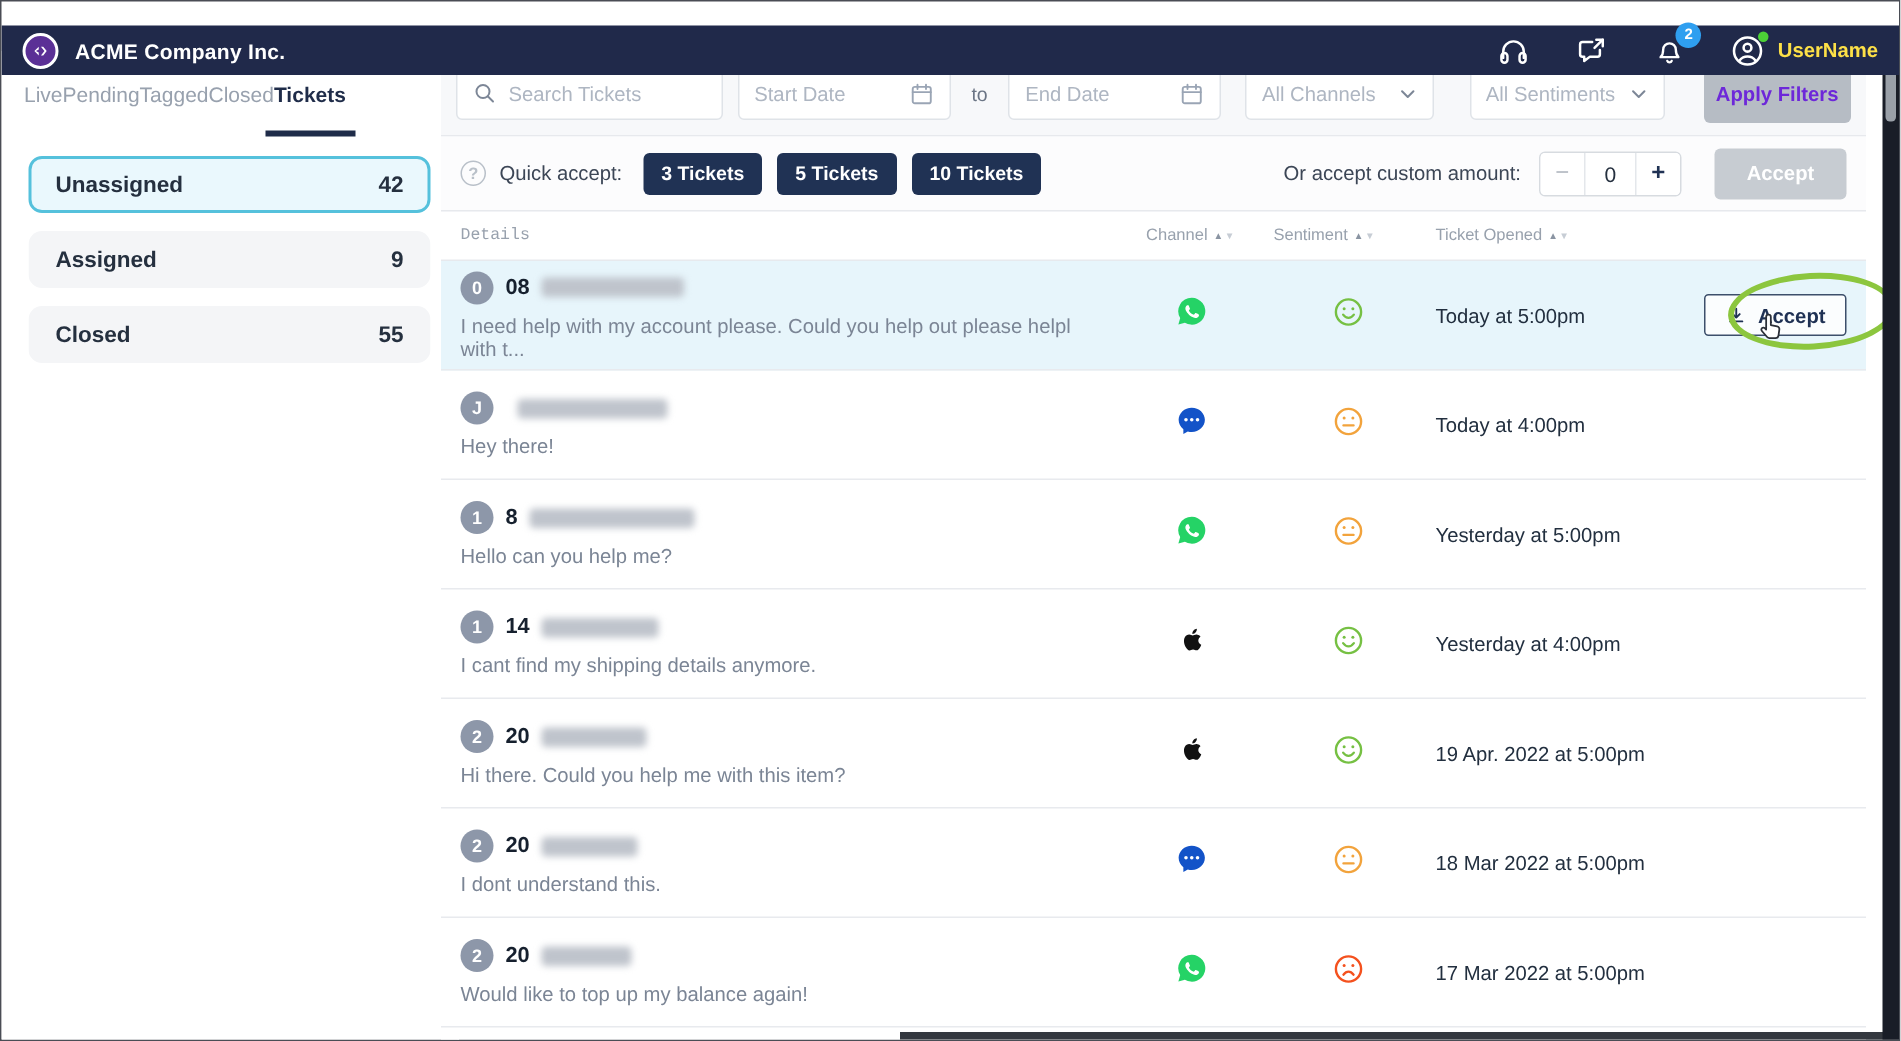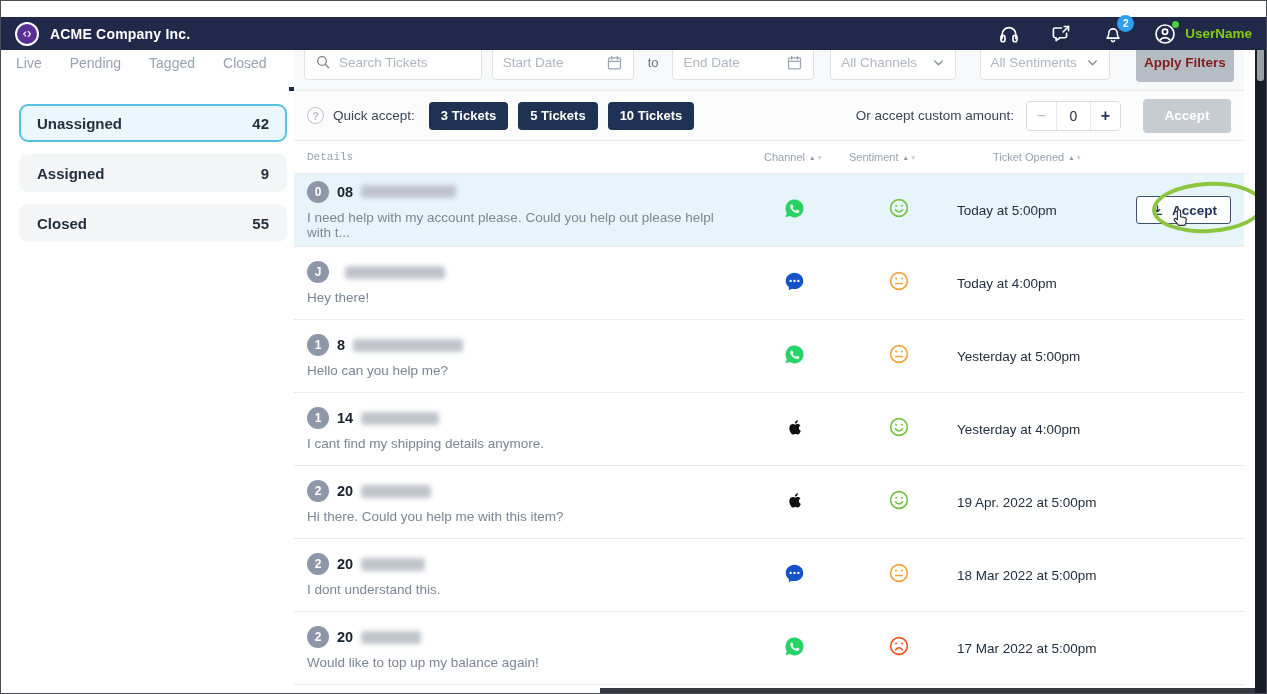--- a/index.html
+++ b/index.html
@@ -10,64 +10,64 @@
   
   .topbar { position:absolute; top:16px; left:0; width:100%; height:33px; background:#20294a; display:flex; align-items:center; padding:0 14px; z-index:10; }
   .logo { width:24px; height:24px; border-radius:50%; background:#5b3096; border:2px solid #fff; display:flex; align-items:center; justify-content:center; margin-right:11px; }
   .company { color:#fff; font-size:14px; font-weight:700; letter-spacing:.2px; }
   .topbar-right { margin-left:auto; display:flex; align-items:center; gap:28px; }
   .tb-icon { position:relative; width:24px; height:24px; display:flex; align-items:center; justify-content:center; cursor:pointer; }
   .badge { position:absolute; top:-7px; right:-9px; min-width:17px; height:17px; border-radius:50%; background:#2f9ff0; color:#fff; font-size:10px; font-weight:700; display:flex; align-items:center; justify-content:center; }
   .user-wrap { display:flex; align-items:center; gap:8px; cursor:pointer; }
   .user-icon { position:relative; width:24px; height:24px; }
   .status-dot { position:absolute; top:-1px; right:-2px; width:7px; height:7px; border-radius:50%; background:#4cd137; }
-  .username { color:#84cc16; font-size:13.5px; font-weight:700; }
+  .username { color:#fde047; font-size:13.5px; font-weight:700; }
 
   
   .left-panel { position:absolute; top:33px; left:0; width:305px; height:661px; background:#fff; border-right:1px solid #e4e7eb; }
-  .tabs { display:flex; align-items:center; height:57px; padding:0 15px; gap:28px; }
+  .tabs { display:flex; align-items:center; height:57px; padding:0 15px; }
   .tab { font-size:14px; color:#98a1ae; cursor:pointer; position:relative; height:100%; display:flex; align-items:center; }
   .tab.active { color:#1f2c49; font-weight:700; }
   .tab.active::after { content:""; position:absolute; bottom:0; left:-6px; right:-6px; height:4px; background:#1f2c49; }
   .side-list { padding:13px 18px 0 18px; display:flex; flex-direction:column; gap:12px; }
   .side-item { height:38px; background:#f4f5f7; border:2px solid transparent; border-radius:9px; display:flex; align-items:center; justify-content:space-between; padding:0 16px; cursor:pointer; }
   .side-item.selected { background:#eaf8fd; border-color:#55c1dc; }
   .side-label, .side-count { font-size:15px; font-weight:700; color:#25303f; }
 
   
   .main { position:absolute; top:33px; left:293px; width:950px; height:661px; background:#fff; }
 
   .filterbar { height:57px; background:#f7f8fa; border-bottom:1px solid #e7e9ed; display:flex; align-items:center; padding:0 10px; gap:10px; }
   .input { background:#fff; border:1px solid #dfe3e8; border-radius:4px; height:36px; display:flex; align-items:center; padding:0 10px; color:#aeb6c2; font-size:13.5px; gap:8px; }
   .search-box { width:182px; }
   .date-box { width:145px; justify-content:space-between; cursor:pointer; }
   .to-label { color:#6b7585; font-size:13px; padding:0 4px; }
   .select-box { width:128px; justify-content:space-between; cursor:pointer; }
-  .apply-btn { margin-left:16px; width:101px; height:40px; background:#b6bcc4; border:none; border-radius:4px; color:#7f1d1d; font-size:13.5px; font-weight:700; cursor:pointer; }
+  .apply-btn { margin-left:16px; width:101px; height:40px; background:#b6bcc4; border:none; border-radius:4px; color:#6d28d9; font-size:13.5px; font-weight:700; cursor:pointer; }
 
   .quickbar { height:50px; background:#fcfcfd; border-bottom:1px solid #e7e9ed; display:flex; align-items:center; padding:0 13px; }
   .help-icon { width:17px; height:17px; border-radius:50%; border:1.5px solid #b9c0c9; color:#b9c0c9; font-size:11px; font-weight:700; display:flex; align-items:center; justify-content:center; margin-right:9px; }
   .qa-label { font-size:13.5px; color:#3c4656; margin-right:14px; }
   .qa-btns { display:flex; gap:10px;border-radius:12px; }
   .qa-btn { background:#203254; color:#fff; border:none; border-radius:4px; height:28px; padding:0 12px; font-size:13px; font-weight:700; cursor:pointer; }
   .qa-right { margin-left:auto; display:flex; align-items:center; }
   .custom-label { font-size:13.5px; color:#3c4656; margin-right:12px; }
   .stepper { display:flex; height:30px; border:1px solid #d7dbe0; border-radius:4px; overflow:hidden; background:#fff; }
   .step-btn { width:30px; display:flex; align-items:center; justify-content:center; font-size:16px; cursor:pointer; background:#fff; border:none; }
   .step-minus { color:#b6bcc4; border-right:1px solid #e4e7eb; }
   .step-plus { color:#203254; font-weight:700; border-left:1px solid #e4e7eb; }
   .step-value { width:33px; display:flex; align-items:center; justify-content:center; font-size:14px; color:#25303f; }
   .accept-top-btn { margin-left:22px; width:88px; height:34px; background:#c7ccd2; border:none; border-radius:4px; color:#fff; font-size:13.5px; font-weight:700; cursor:pointer; }
 
   
   .thead { height:33px; display:flex; align-items:center; border-bottom:1px solid #e7e9ed; font-size:11px; color:#98a1ad; }
   .col-details { width:445px; padding-left:13px;font-family:Liberation Mono, monospace; }
   .col-channel { width:110px; display:flex; align-items:center; justify-content:center; gap:4px; }
   .col-sent { width:100px; display:flex; align-items:center; justify-content:flex-start; gap:4px; }
-  .col-opened { width:185px; padding-left:8px; display:flex; align-items:center; gap:4px;margin-left:36px; }
+  .col-opened { width:185px; padding-left:8px; display:flex; align-items:center; gap:4px; }
   .col-action { flex:1; }
   .sort-arrows { font-size:6.5px; letter-spacing:1px; }
   .sort-arrows .up { color:#8a94a2; } .sort-arrows .dn { color:#c7cdd5; }
 
   .trow { height:73px; display:flex; align-items:center; border-bottom:1px solid #e8eaee; cursor:pointer; }
   .trow.hl { background:#e7f5fb; }
   .cell-details { width:445px; padding-left:13px; }
   .nameline { display:flex; align-items:center; gap:8px; margin-bottom:7px; }
   .avatar { width:22px; height:22px; border-radius:50%; background:#8d97a9; color:#fff; font-size:12px; font-weight:700; display:flex; align-items:center; justify-content:center; flex:0 0 22px; }
   .name-prefix { font-size:14.5px; font-weight:700; color:#16202e; }

